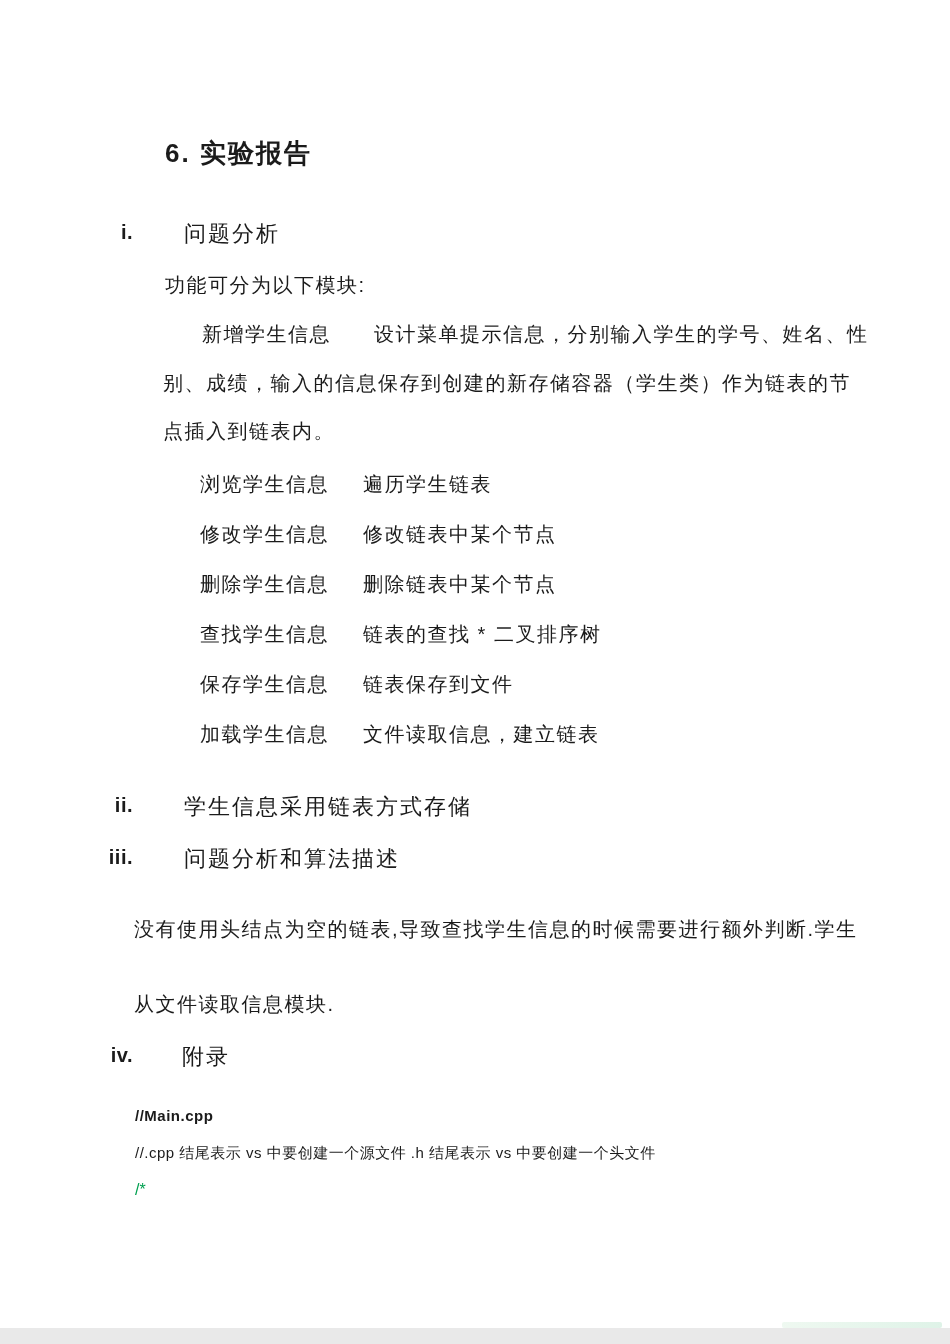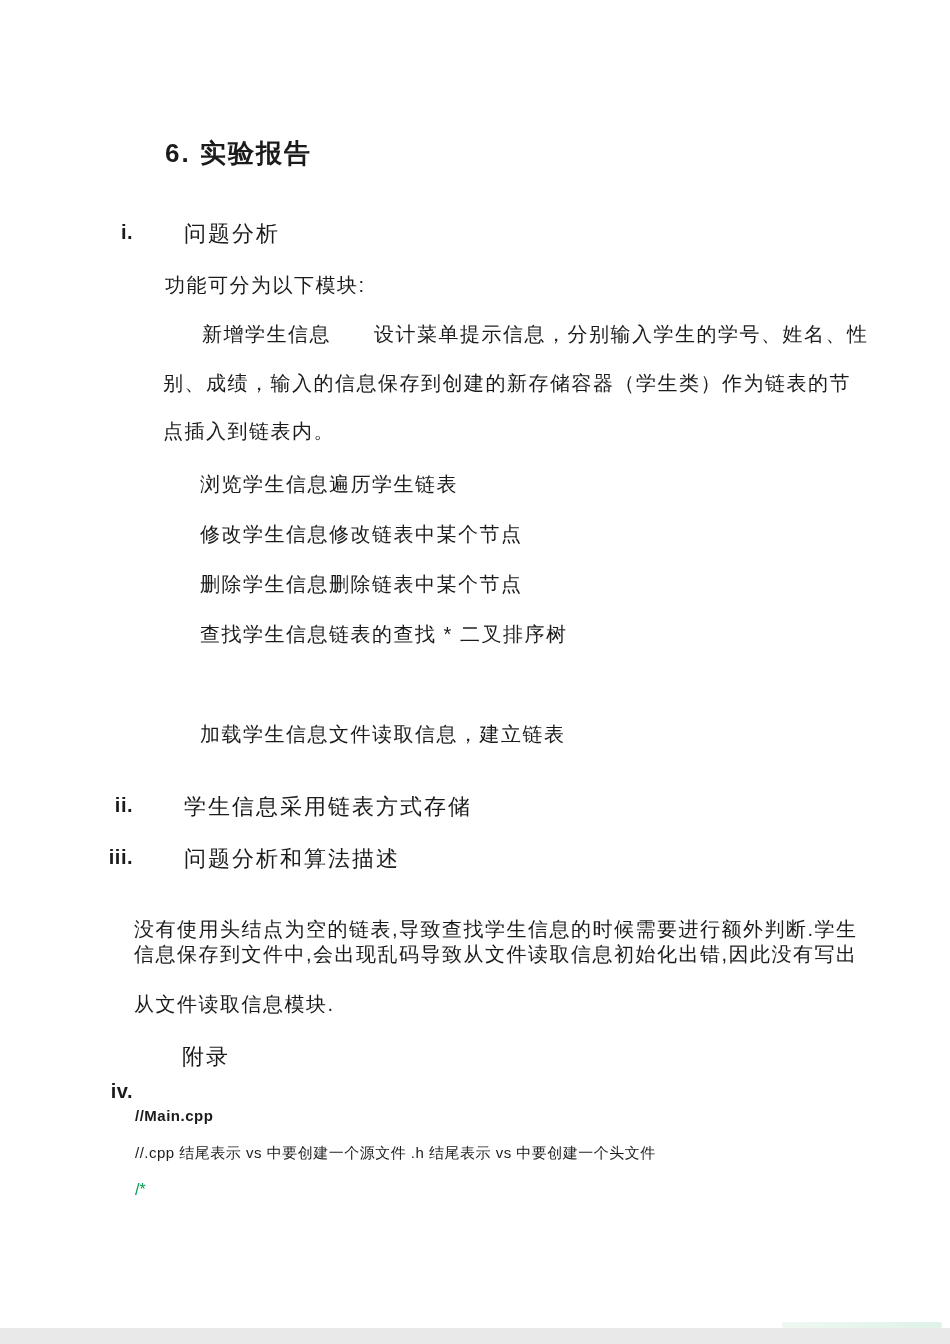--- a/index.html
+++ b/index.html
@@ -20,21 +20,21 @@
   }
   .sec-num{
     font-size:20px;font-weight:bold;
     width:78px;text-align:right;letter-spacing:0.5px;
   }
   .sec-heading{
     font-size:22px;letter-spacing:2px;font-weight:500;margin-left:19px;
   }
   .body-line{font-size:20px;}
   .module-label{display:inline-block;}
-  .module-desc{display:inline-block;}
+  .module-desc{display:inline-block;margin-left:34px;}
   .code-line{font-size:15px;letter-spacing:0.5px;}
   .code-bold{font-weight:bold;}
   .comment-green{font-size:16px;font-weight:500;}
   .watermark{
     position:absolute;right:8px;bottom:0;width:160px;height:6px;
     background:linear-gradient(90deg, rgba(225,243,229,0.55), rgba(205,236,219,0.65));
     border-radius:2px;
   }
 </style>
 </head>
@@ -58,35 +58,37 @@
   </div>
   <div class="abs body-line cjk" style="left:200px;top:521px;">
     <span class="module-label">修改学生信息</span><span class="module-desc">修改链表中某个节点</span>
   </div>
   <div class="abs body-line cjk" style="left:200px;top:571px;">
     <span class="module-label">删除学生信息</span><span class="module-desc">删除链表中某个节点</span>
   </div>
   <div class="abs body-line cjk" style="left:200px;top:621px;">
     <span class="module-label">查找学生信息</span><span class="module-desc">链表的查找 * 二叉排序树</span>
   </div>
+  <div class="abs body-line cjk" style="left:200px;top:671px;">
+    <span class="module-label">保存学生信息</span><span class="module-desc">链表保存到文件</span>
+  </div>
   <div class="abs body-line cjk" style="left:200px;top:721px;">
     <span class="module-label">加载学生信息</span><span class="module-desc">文件读取信息，建立链表</span>
   </div>
 
   <div class="abs sec-num" style="left:55px;top:794px;">ii.</div>
   <div class="abs sec-heading" style="left:165px;top:792px;">学生信息采用链表方式存储</div>
 
   <div class="abs sec-num" style="left:55px;top:846px;">iii.</div>
   <div class="abs sec-heading" style="left:165px;top:844px;">问题分析和算法描述</div>
 
   <div class="abs body-line cjk" style="left:134px;top:916px;">没有使用头结点为空的链表,导致查找学生信息的时候需要进行额外判断.学生</div>
-  <div class="abs body-line cjk" style="left:134px;top:941px;">信息保存到文件中,会出现乱码导致从文件读取信息初始化出错,因此没有写出</div>
   <div class="abs body-line cjk" style="left:134px;top:991px;">从文件读取信息模块.</div>
 
-  <div class="abs sec-num" style="left:55px;top:1044px;margin-top:36px;">iv.</div>
+  <div class="abs sec-num" style="left:55px;top:1044px;">iv.</div>
   <div class="abs sec-heading" style="left:163px;top:1042px;">附录</div>
 
   <div class="abs code-line code-bold" style="left:135px;top:1107px;">//Main.cpp</div>
   <div class="abs code-line cjk" style="left:135px;top:1144px;">//.cpp 结尾表示 vs 中要创建一个源文件 .h 结尾表示 vs 中要创建一个头文件</div>
   <div class="abs comment-green" style="left:135px;top:1181px;color:#00a050;">/*</div>
 
   <div class="watermark"></div>
 
 </div>
 

